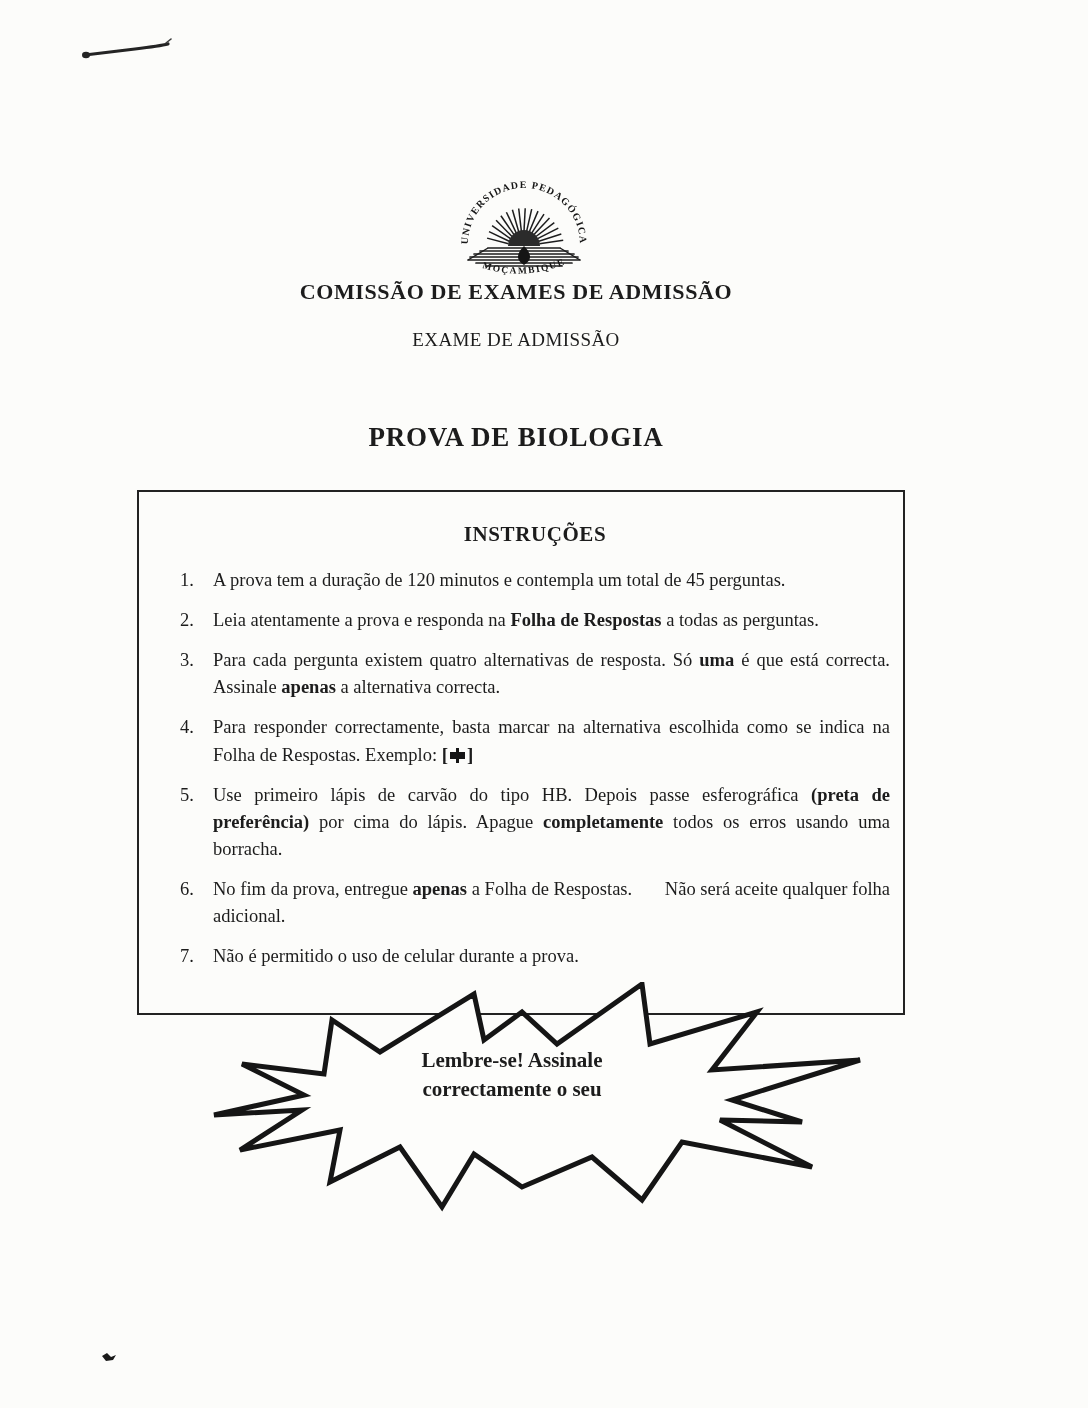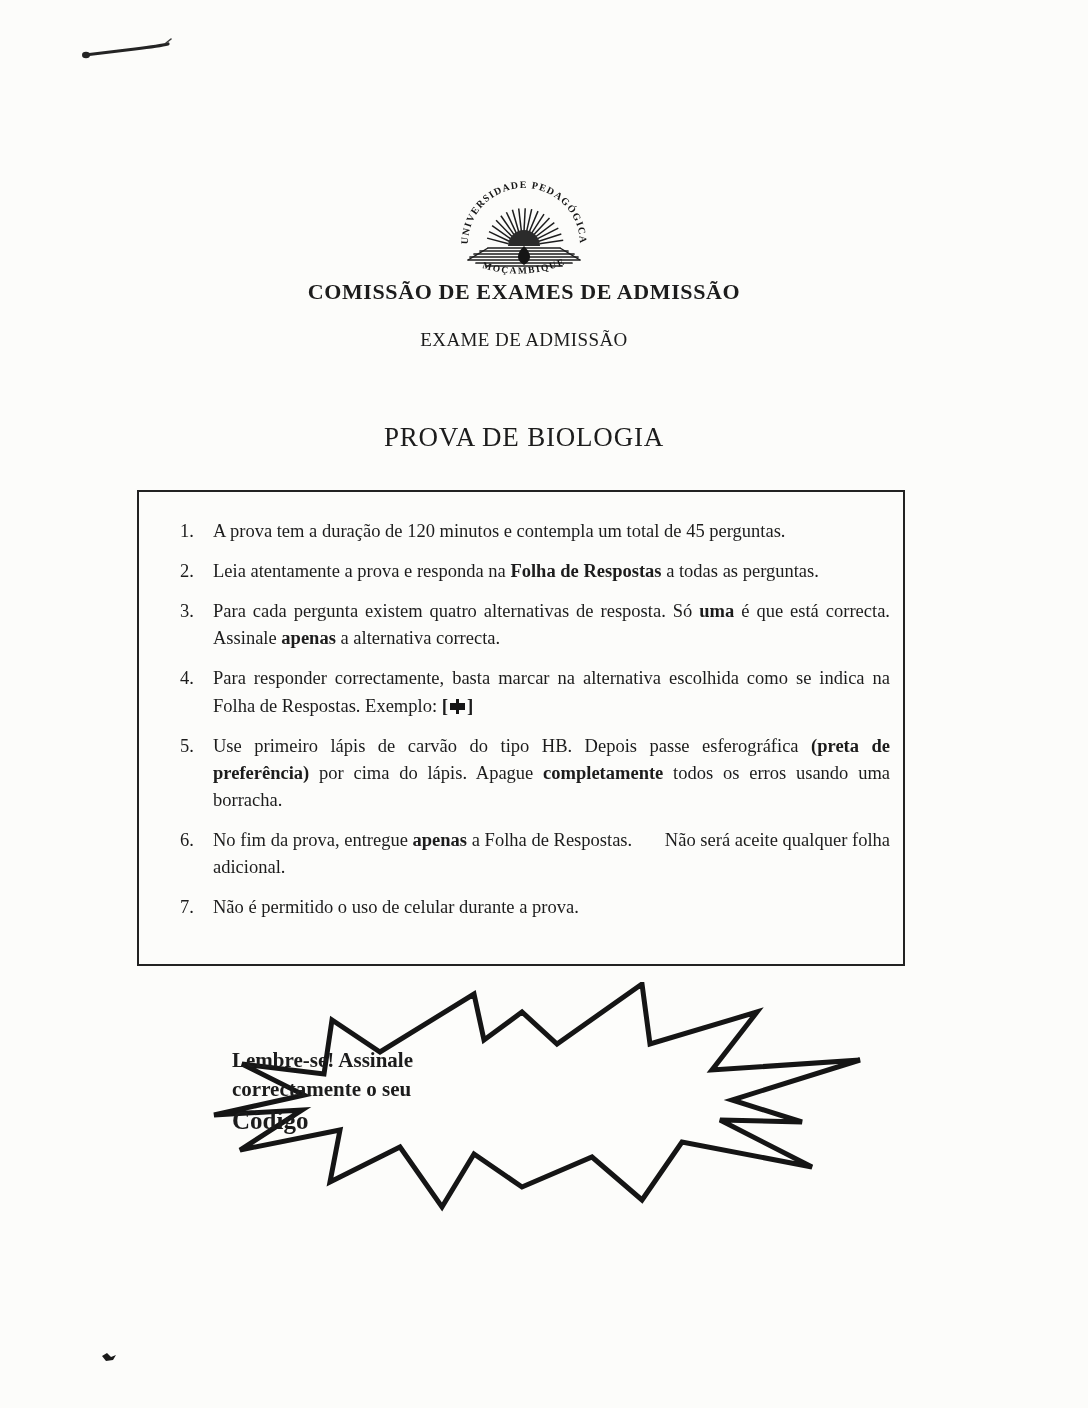--- a/index.html
+++ b/index.html
@@ -6,26 +6,26 @@
   .page{
     position:relative;
     width:1088px;height:1408px;
     margin:0 auto;
     background:#fcfcfa;
     overflow:hidden;
     font-family:"Liberation Serif","DejaVu Serif",serif;
     color:#1c1c1c;
   }
   .centered-block{
-    position:absolute;left:0;width:1032px;text-align:center;padding-left:8px;
+    position:absolute;left:0;width:1032px;text-align:center;
   }
   .committee{top:279px;font-size:22px;font-weight:bold;letter-spacing:0.6px;}
   .exam-line{top:329px;font-size:19px;letter-spacing:0.4px;}
   .year-line{top:356px;font-size:18px;}
-  .page-title{top:422px;font-size:27px;font-weight:normal;letter-spacing:0.8px;}
+  .page-title{top:422px;font-size:27px;font-weight:bold;letter-spacing:0.8px;}
 
   .logo-wrap{position:absolute;left:438px;top:180px;width:172px;height:100px;}
 
   .inst-box{
     position:absolute;left:137px;top:490px;width:768px;box-sizing:border-box;
     border:2px solid #222;
     background:transparent;
     padding:26px 13px 30px 41px;
     min-height:458px;
   }
@@ -45,21 +45,21 @@
     display:inline-block;width:15px;height:7px;background:#151515;
     position:relative;vertical-align:middle;margin:0 2px 3px 2px;
   }
   .am-bar::before{
     content:"";position:absolute;left:6px;top:-4px;width:3px;height:15px;background:#151515;
   }
 
   .burst-wrap{position:absolute;left:212px;top:982px;width:650px;height:232px;}
   .burst-svg{position:absolute;left:0;top:0;}
   .burst-text{
-    position:absolute;left:20px;top:64px;width:560px;text-align:left;
+    position:absolute;left:20px;top:64px;width:560px;text-align:center;
     font-weight:bold;
   }
   .burst-line{font-size:21px;line-height:29px;}
   .burst-code{font-size:25px;line-height:34px;}
 
   .pen-stroke{position:absolute;left:80px;top:36px;}
   .ink-blot{position:absolute;left:100px;top:1350px;}
 </style>
 </head>
 <body>
@@ -124,20 +124,21 @@
         <textPath href="#arcBottom" startOffset="50%" text-anchor="middle">MOÇAMBIQUE</textPath>
       </text>
     </svg>
   </div>
 
   <div class="centered-block committee">COMISSÃO DE EXAMES DE ADMISSÃO</div>
   <div class="centered-block exam-line">EXAME DE ADMISSÃO</div>
   <div class="centered-block page-title">PROVA DE BIOLOGIA</div>
 
   <div class="inst-box">
+    <div class="inst-title">INSTRUÇÕES</div>
     <div>
         <div class="inst-item">
           <span class="inst-num">1.</span>
           <span class="inst-body"><span>A prova tem a duração de 120 minutos e contempla um total de 45 perguntas.</span></span>
         </div>
         <div class="inst-item">
           <span class="inst-num">2.</span>
           <span class="inst-body"><span>Leia atentamente a prova e responda na </span><span style="font-weight: bold;">Folha de Respostas</span><span> a todas as perguntas.</span></span>
         </div>
         <div class="inst-item">
@@ -163,21 +164,20 @@
       </div>
   </div>
 
   <div class="burst-wrap">
     <svg class="burst-svg" width="650" height="232" viewBox="0 0 650 232">
       <polygon points="2,133 92,113 30,82 112,92 120,38 168,70 262,12 272,58 310,30 345,62 430,2 438,62 545,30 500,88 648,78 520,118 590,140 508,138 600,185 470,160 430,218 380,175 310,205 262,172 230,225 188,165 118,200 128,148 28,168 90,128" fill="#fdfdfb" stroke="#151515" stroke-width="5" stroke-linejoin="miter"></polygon>
     </svg>
     <div class="burst-text">
       <div class="burst-line">Lembre-se! Assinale</div>
       <div class="burst-line">correctamente o seu</div>
-      <div class="burst-code">Código</div>
     </div>
   </div>
 
   <svg class="ink-blot" width="18" height="14" viewBox="0 0 18 14">
     <polygon points="2,6 7,3 11,7 16,5 13,10 6,11" fill="#1a1a1a"></polygon>
   </svg>
 
 </div>
 
 </body></html>

